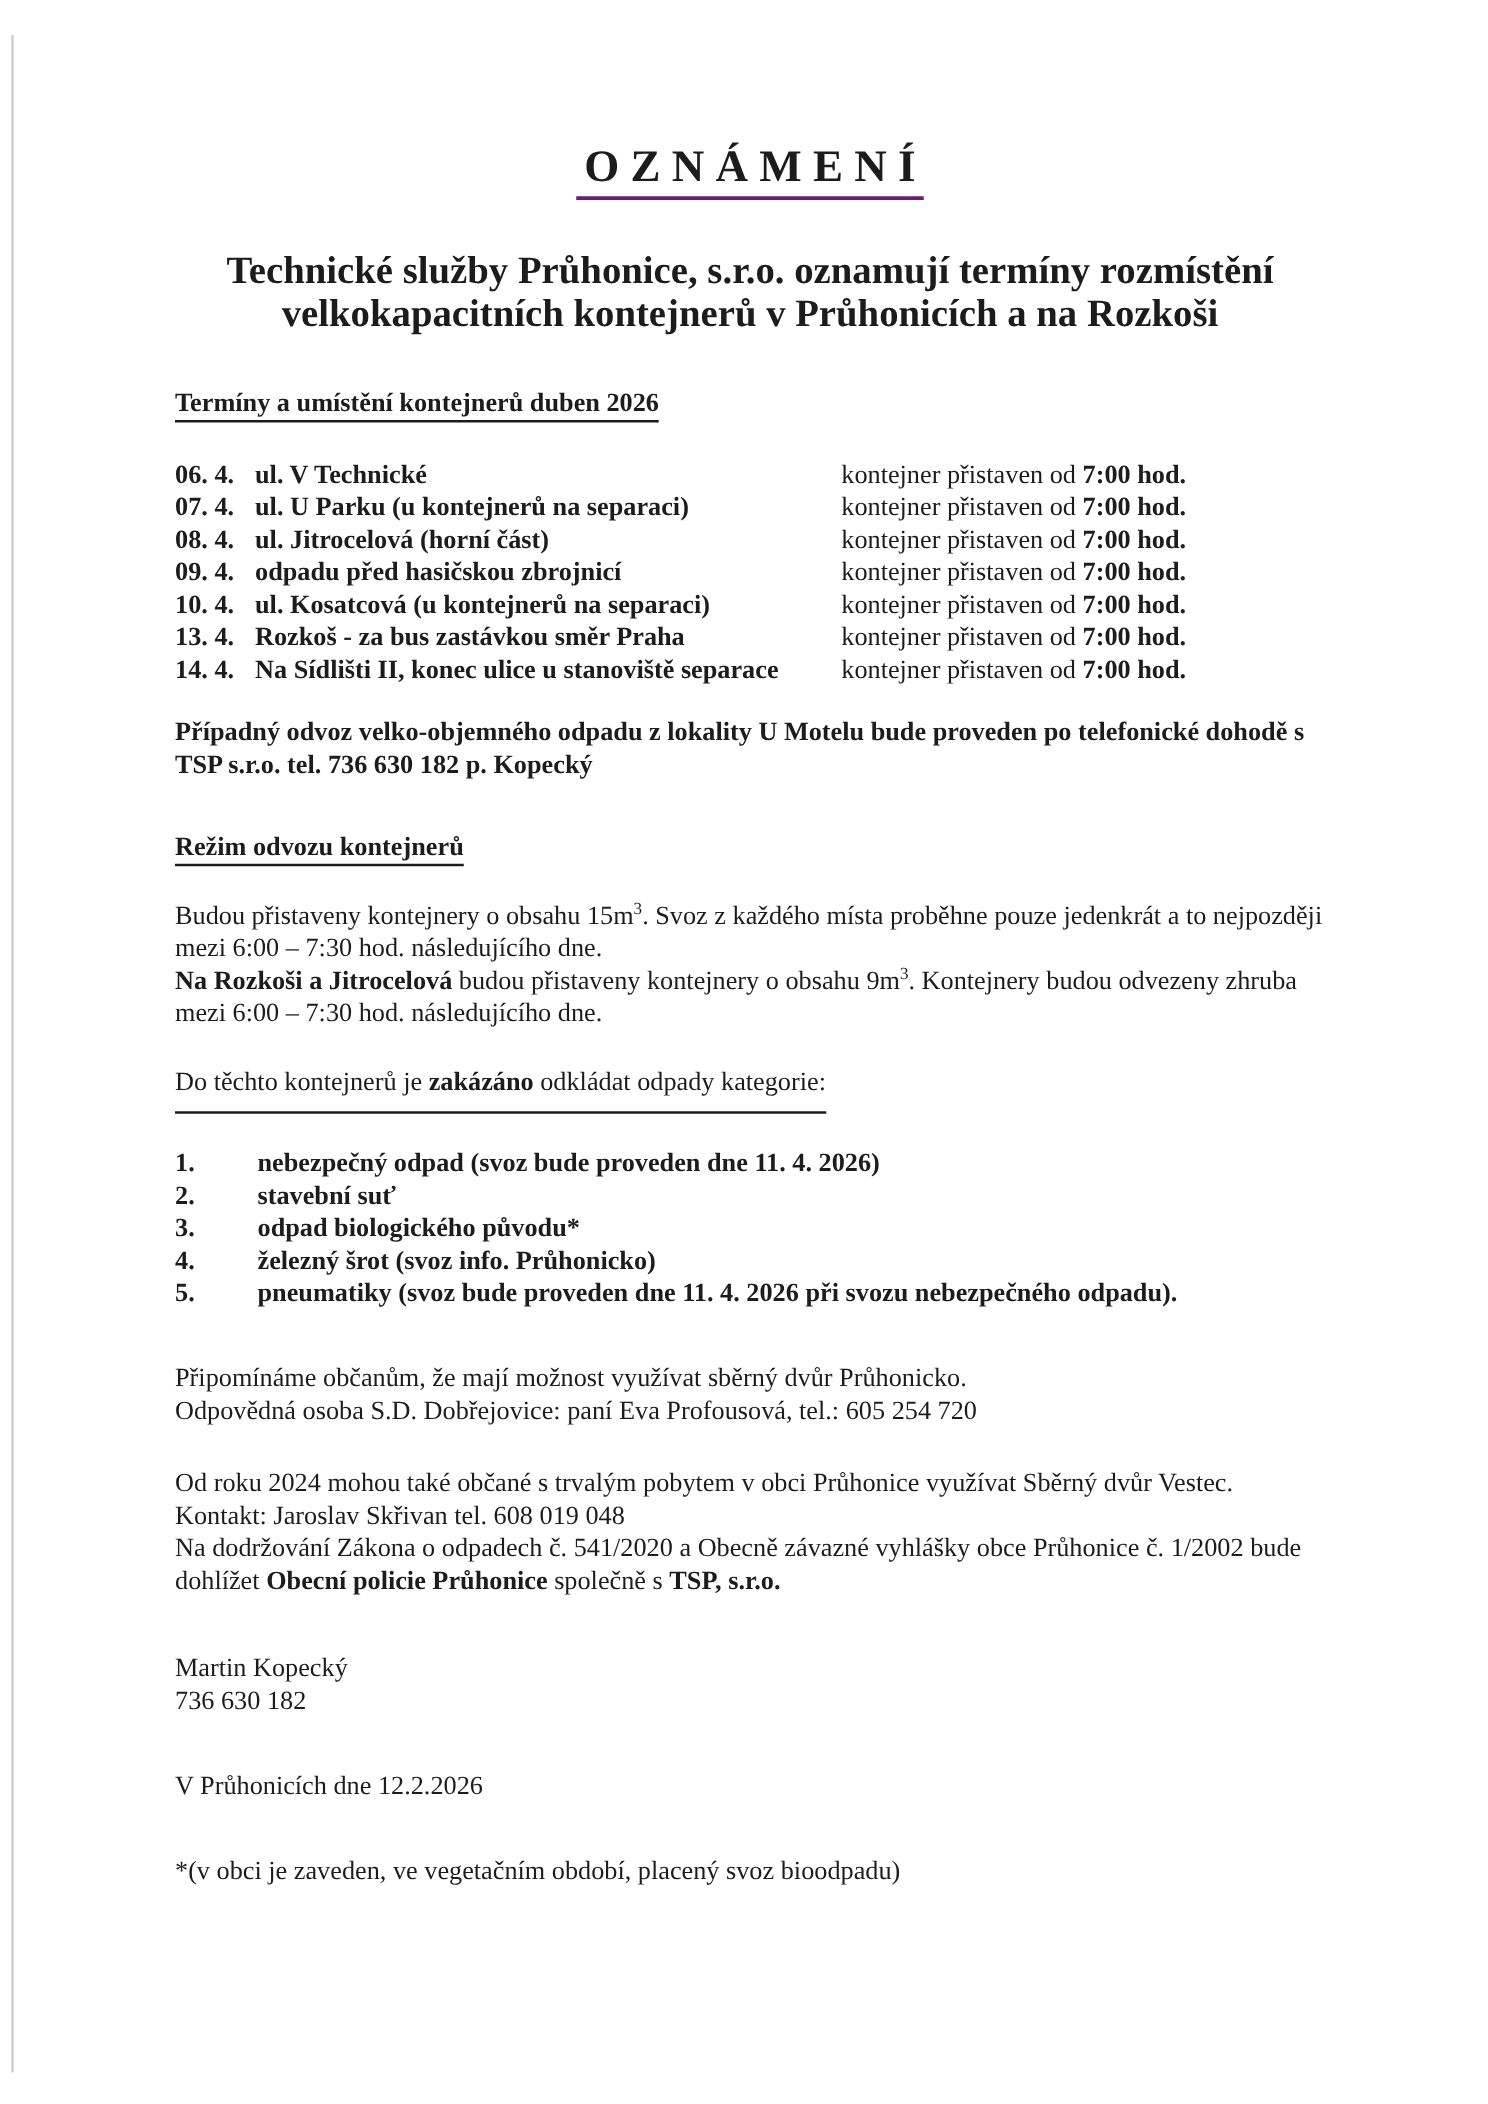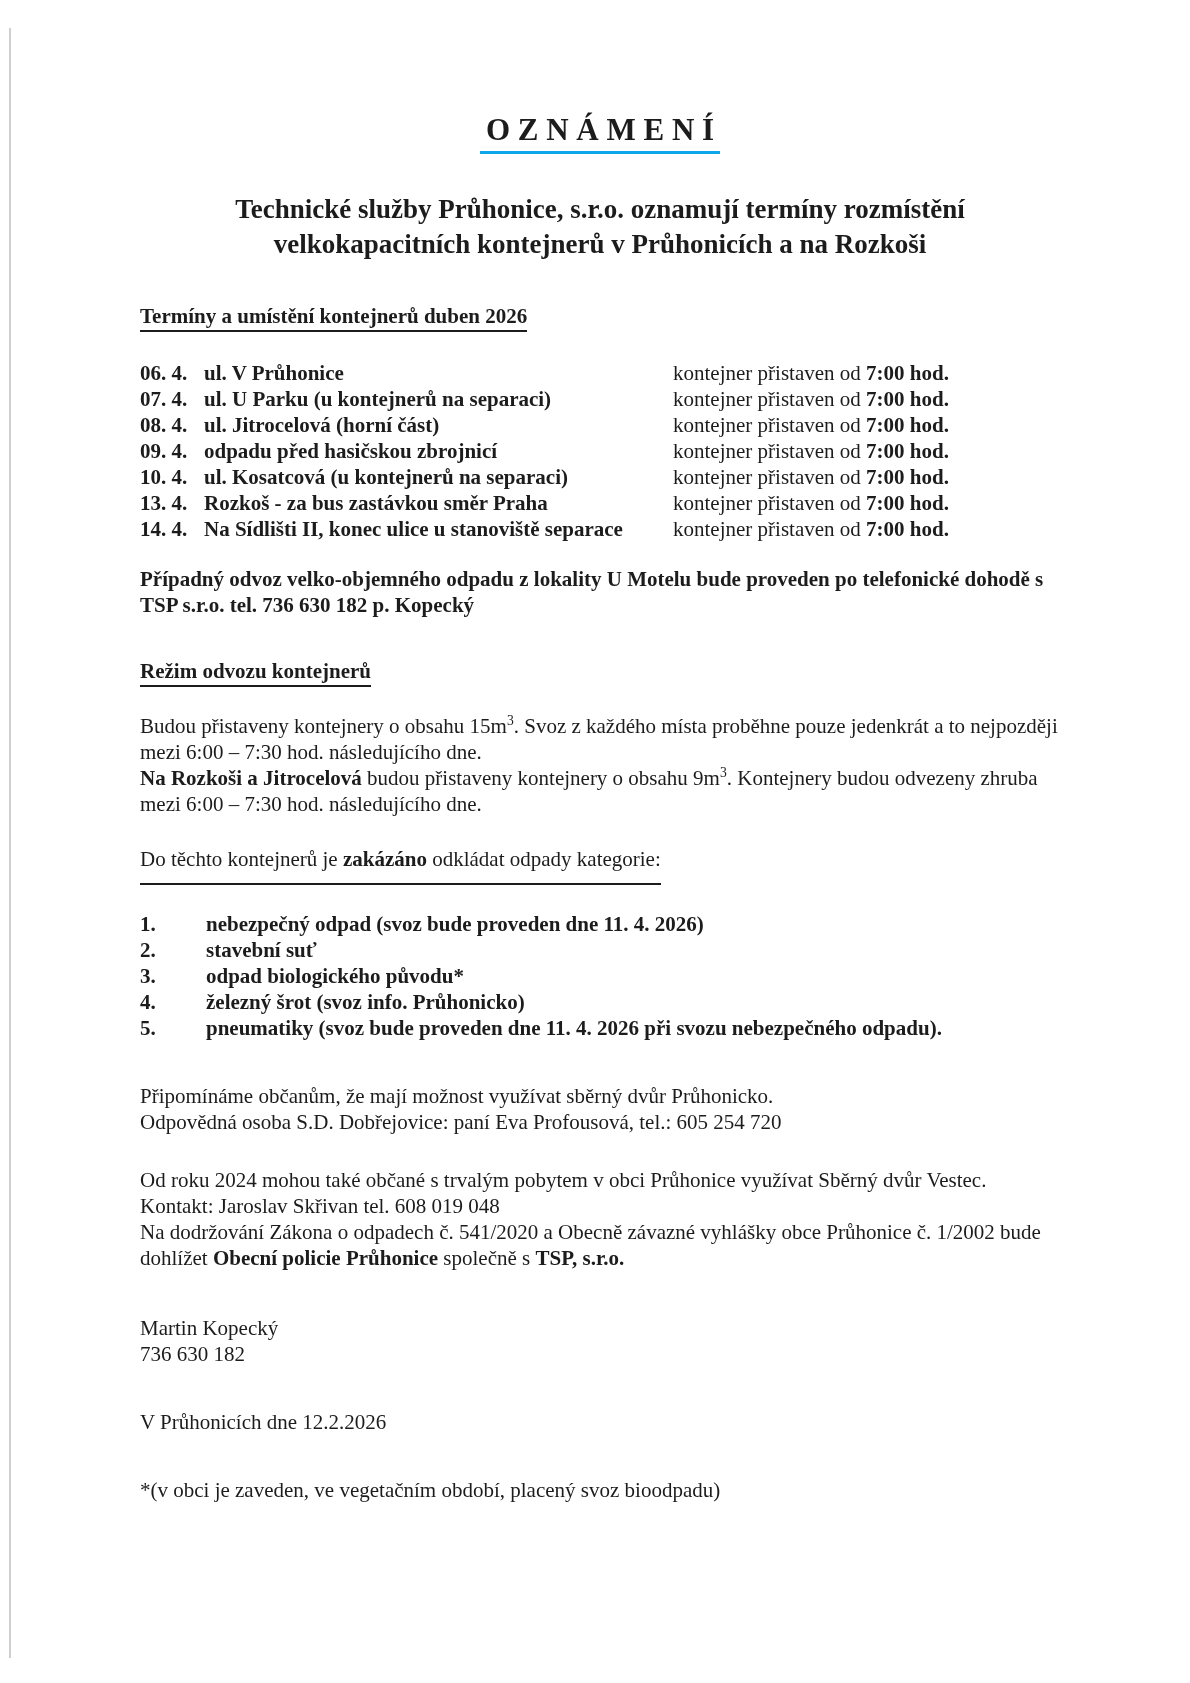--- a/index.html
+++ b/index.html
@@ -17,28 +17,28 @@
     background:#cfcfcb;
   }
   .page{
     position:relative;
     padding:112px 130px 0 140px;
     width:920px;
   }
   .title-wrap{text-align:center;}
   .title{
     display:inline-block;
-    font-size:31px;font-weight:bold;
-    border-bottom:3px solid #0ea5e9;
+    font-size:36px;font-weight:bold;
+    border-bottom:3px solid #701a75;
     padding:0 6px 3px 6px;
   }
   .subtitle{
     margin-top:38px;
     text-align:center;
-    font-size:27px;font-weight:bold;
+    font-size:31px;font-weight:bold;
     line-height:35px;
   }
   .section-heading{
     display:inline-block;
     font-weight:bold;
     border-bottom:2px solid #1c1c1c;
     padding-bottom:1px;
   }
   .sched-head-wrap{margin-top:42px;}
   .schedule{margin-top:28px;}
@@ -90,21 +90,21 @@
     <div>Technické služby Průhonice, s.r.o. oznamují termíny rozmístění</div>
     <div>velkokapacitních kontejnerů v Průhonicích a na Rozkoši</div>
   </div>
 
   <div class="sched-head-wrap">
     <span class="section-heading">Termíny a umístění kontejnerů duben 2026</span>
   </div>
 
   <div class="schedule">
     <div class="srow">
-      <span class="date">06. 4.</span><span class="loc">ul. V Průhonice</span>
+      <span class="date">06. 4.</span><span class="loc">ul. V Technické</span>
       <span class="note"><span>kontejner přistaven od </span><span class="time">7:00 hod.</span></span>
     </div>
     <div class="srow">
       <span class="date">07. 4.</span><span class="loc">ul. U Parku (u kontejnerů na separaci)</span>
       <span class="note"><span>kontejner přistaven od </span><span class="time">7:00 hod.</span></span>
     </div>
     <div class="srow">
       <span class="date">08. 4.</span><span class="loc">ul. Jitrocelová (horní část)</span>
       <span class="note"><span>kontejner přistaven od </span><span class="time">7:00 hod.</span></span>
     </div>

